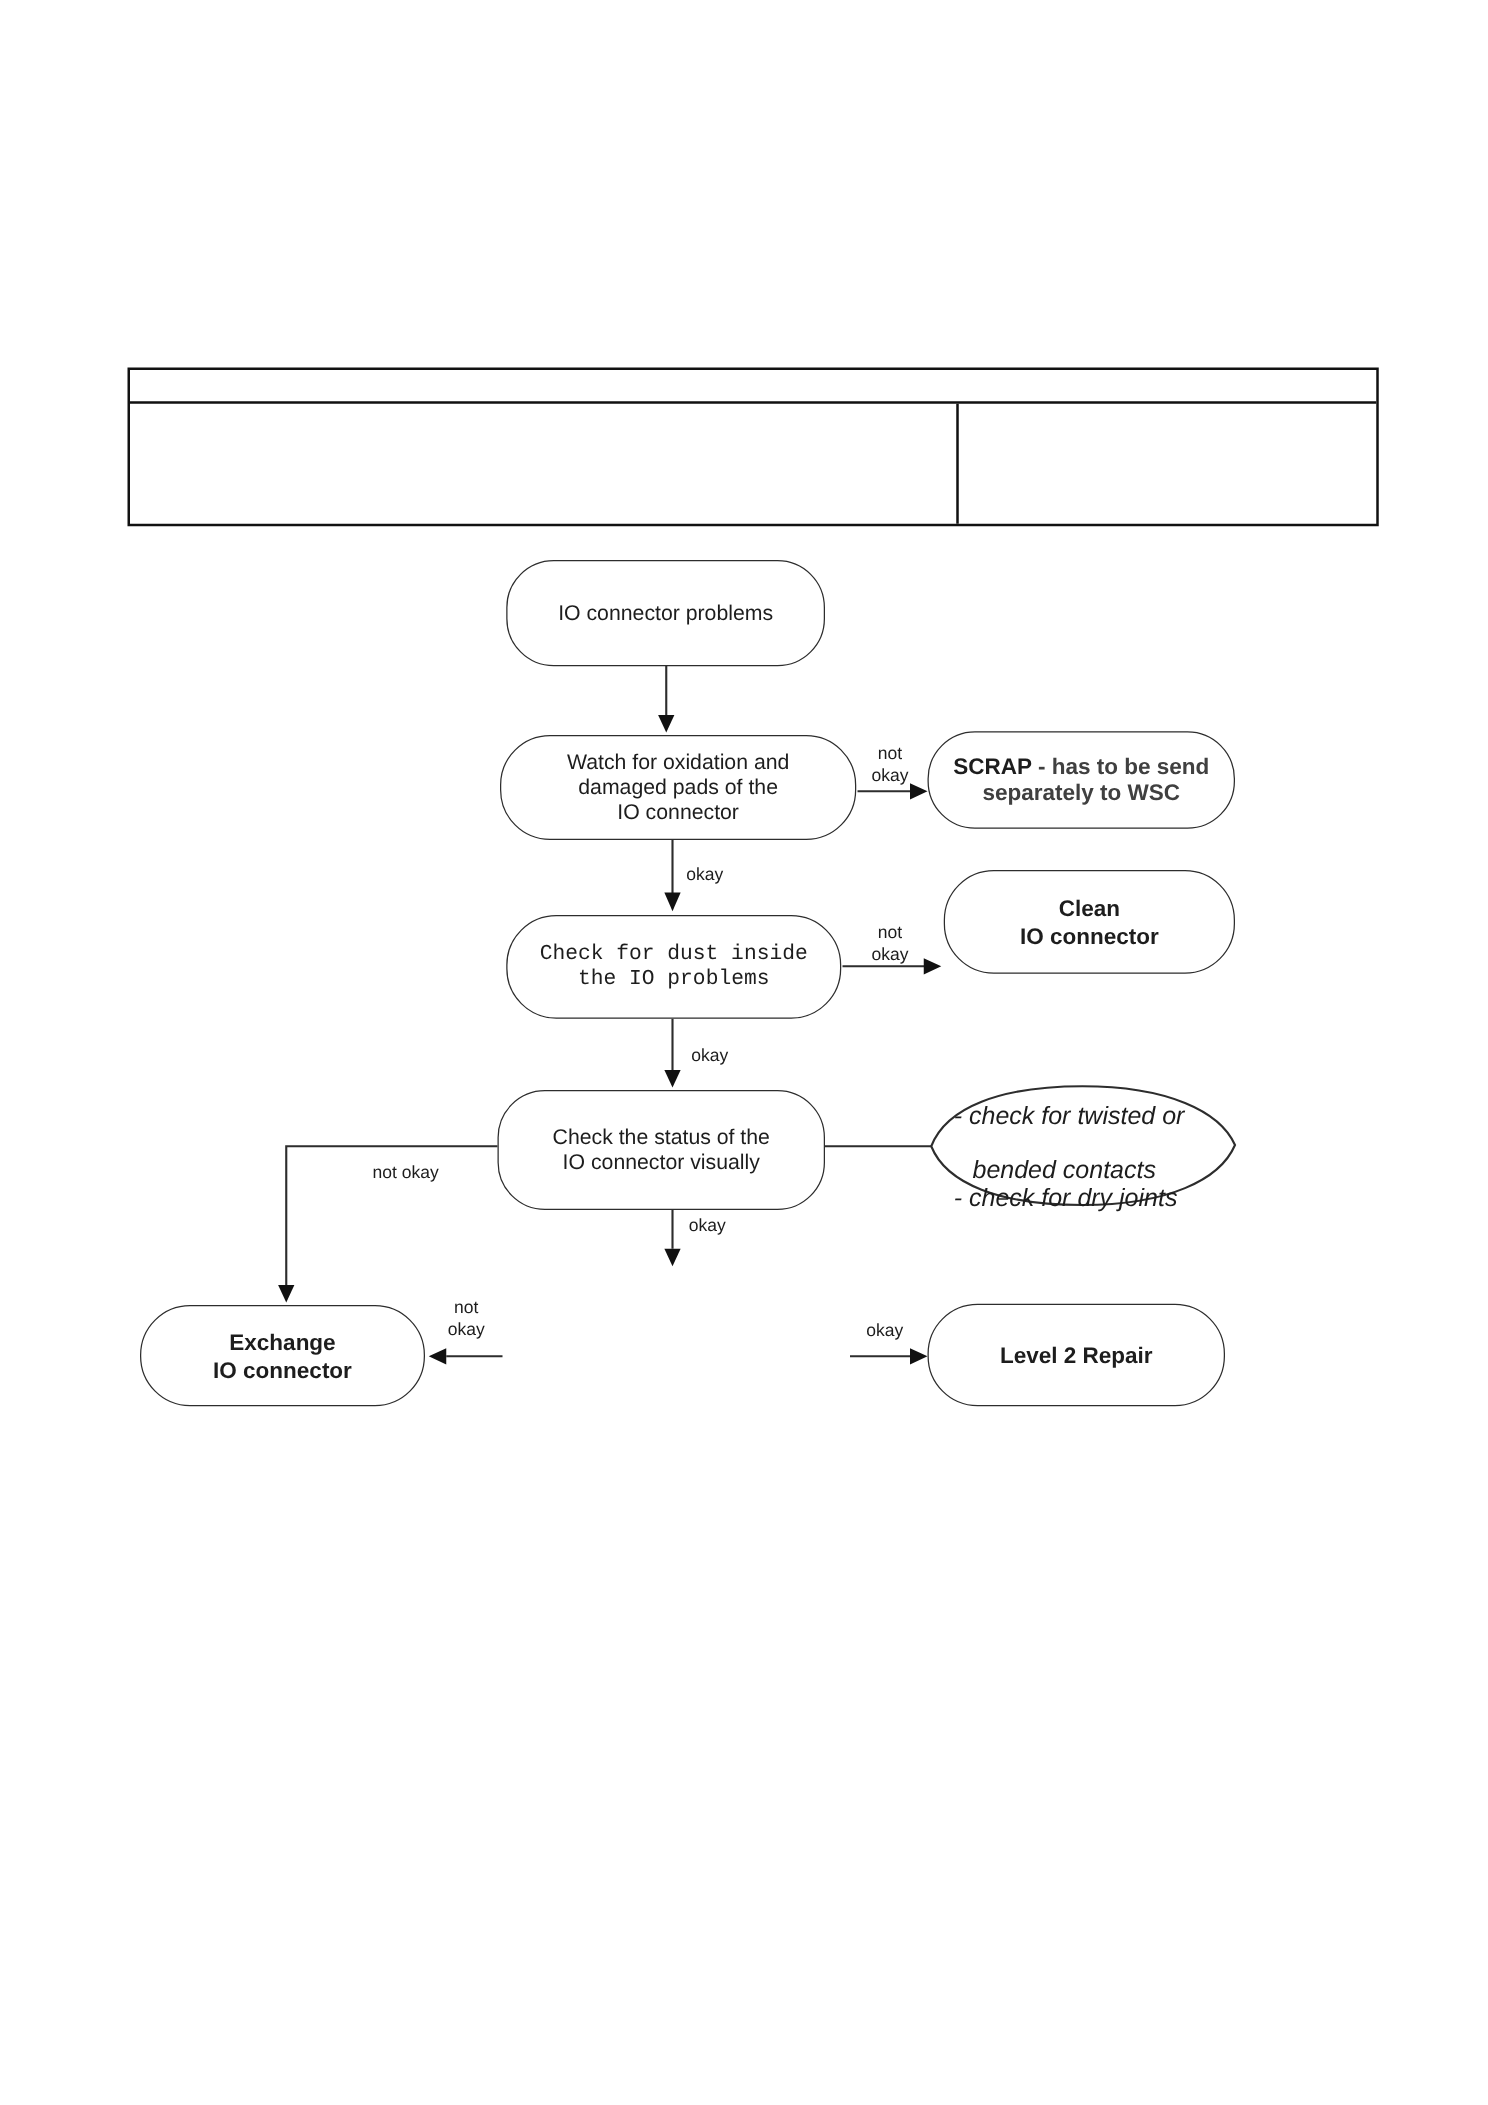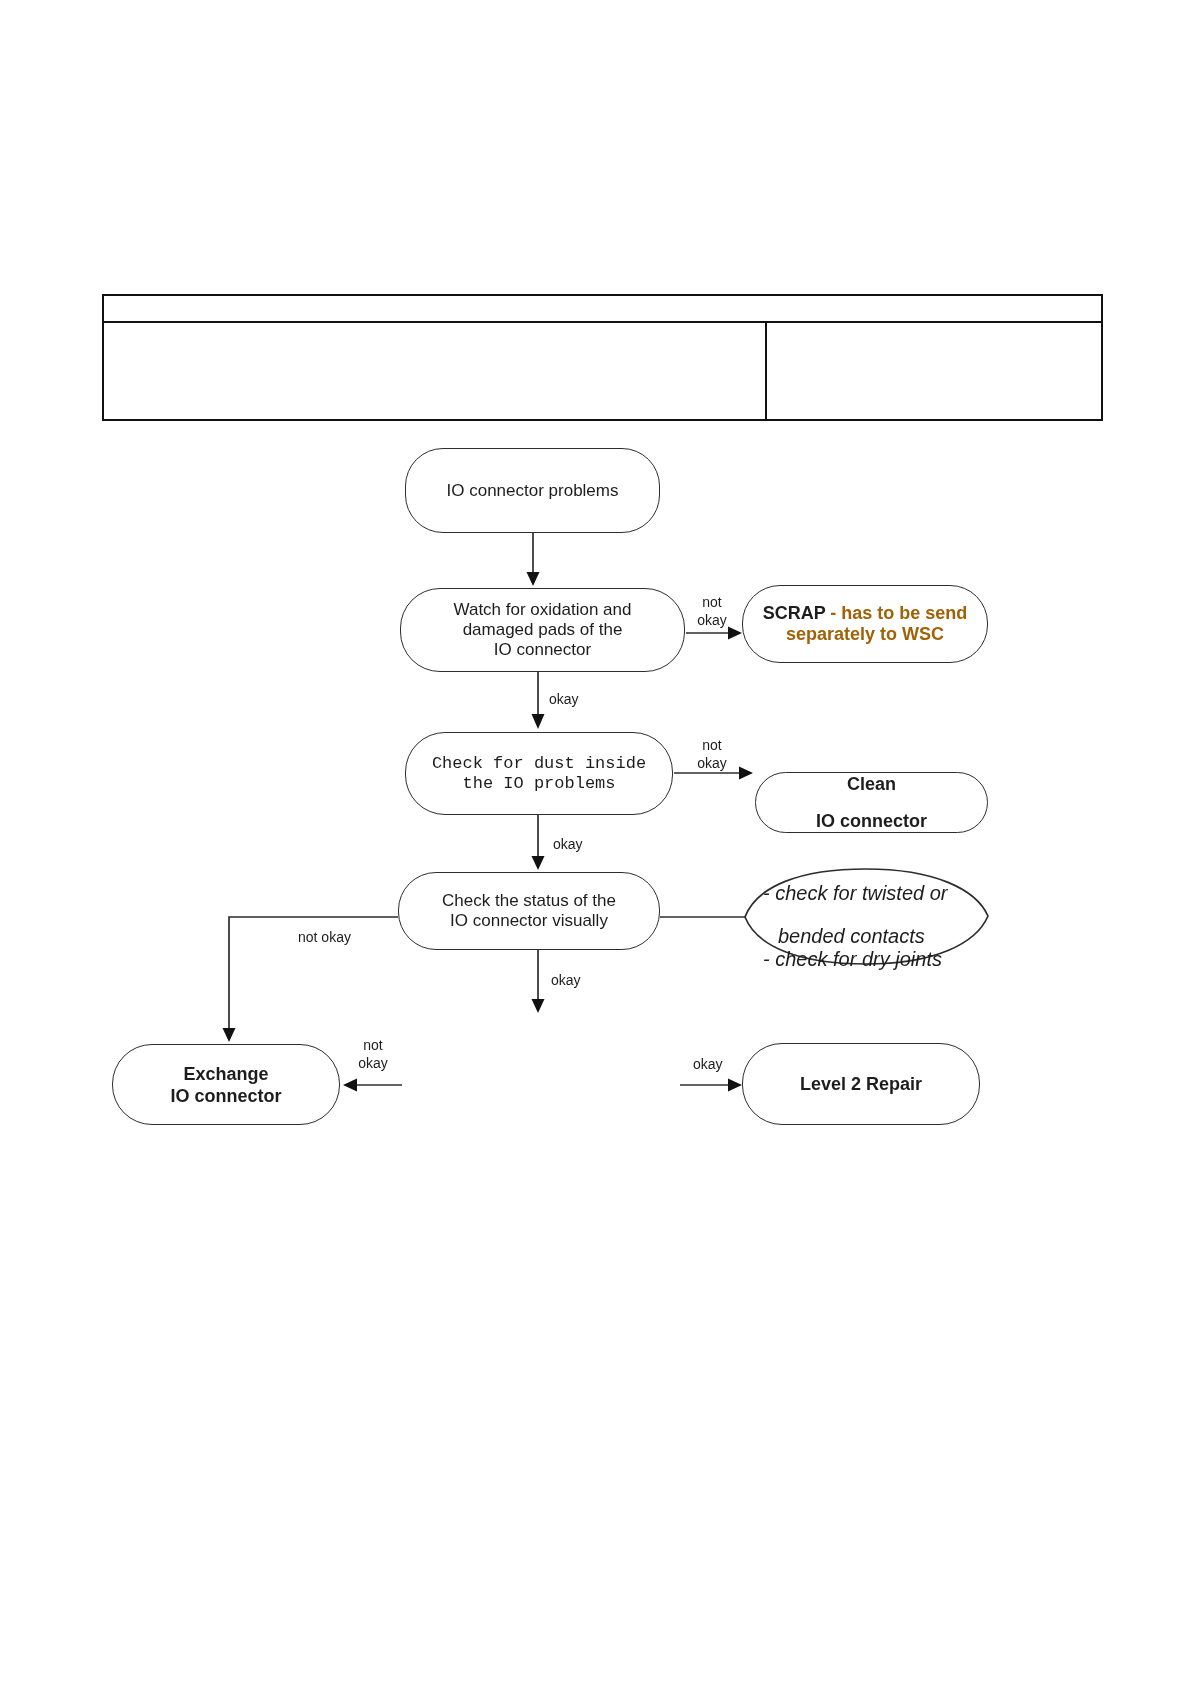--- a/index.html
+++ b/index.html
@@ -19,21 +19,21 @@
   svg.edges{position:absolute;left:0;top:0;z-index:1;}
   .node{position:absolute;z-index:2;background:#fff;border:1.6px solid #2d2d2d;
         box-sizing:border-box;display:flex;flex-direction:column;justify-content:center;
         align-items:center;text-align:center;font-size:17px;line-height:20px;}
   .node.bold{font-weight:bold;font-size:18px;line-height:22px;}
   .lbl{position:absolute;z-index:2;font-size:14px;line-height:18px;white-space:nowrap;}
   .lbl.stack{text-align:center;}
   .note-text{position:absolute;z-index:2;font-size:20px;line-height:23px;text-align:left;font-style:italic;}
   .note-text .indent{padding-left:15px;margin-top:20px;}
   .scrap-line{white-space:pre;}
-  .red{color:#a16207;text-align:right;}
+  .red{color:#404040;text-align:right;}
   .b{font-weight:bold;}
 </style>
 </head>
 <body>
 
 <div class="page">
 
   <div class="doc-table">
     <div class="hdr"></div>
     <div class="cell-l"></div>
@@ -91,26 +91,26 @@
   <div class="node bold" style="left:742px;top:585px;width:246px;height:78px;border-radius:38px;font-size:18px;line-height:21px;">
     <div class="scrap-line"><span class="b">SCRAP</span><span class="red b"> - has to be send</span></div>
     <div class="red b">separately to WSC</div>
   </div>
 
   <div class="node" style="left:405px;top:732px;width:268px;height:83px;border-radius:40px;font-family:Liberation Mono, monospace;">
     <div>Check for dust inside</div>
     <div>the IO problems</div>
   </div>
 
-  <div class="node bold" style="left:755px;top:772px;width:233px;height:61px;border-radius:40px;justify-content:space-between;">
+  <div class="node bold" style="left:755px;top:696px;width:233px;height:83px;border-radius:40px;">
     <div>Clean</div>
     <div>IO connector</div>
   </div>
 
-  <div class="node" style="left:398px;top:872px;width:262px;height:78px;border-radius:38px;">
+  <div class="node" style="left:398px;top:872px;width:262px;height:96px;border-radius:38px;">
     <div>Check the status of the</div>
     <div>IO connector visually</div>
   </div>
 
   <div class="note-text" style="left:763px;top:882px;width:215px;">
     <div>- check for twisted or</div>
     <div class="indent">bended contacts</div>
     <div>- check for dry joints</div>
   </div>
 

